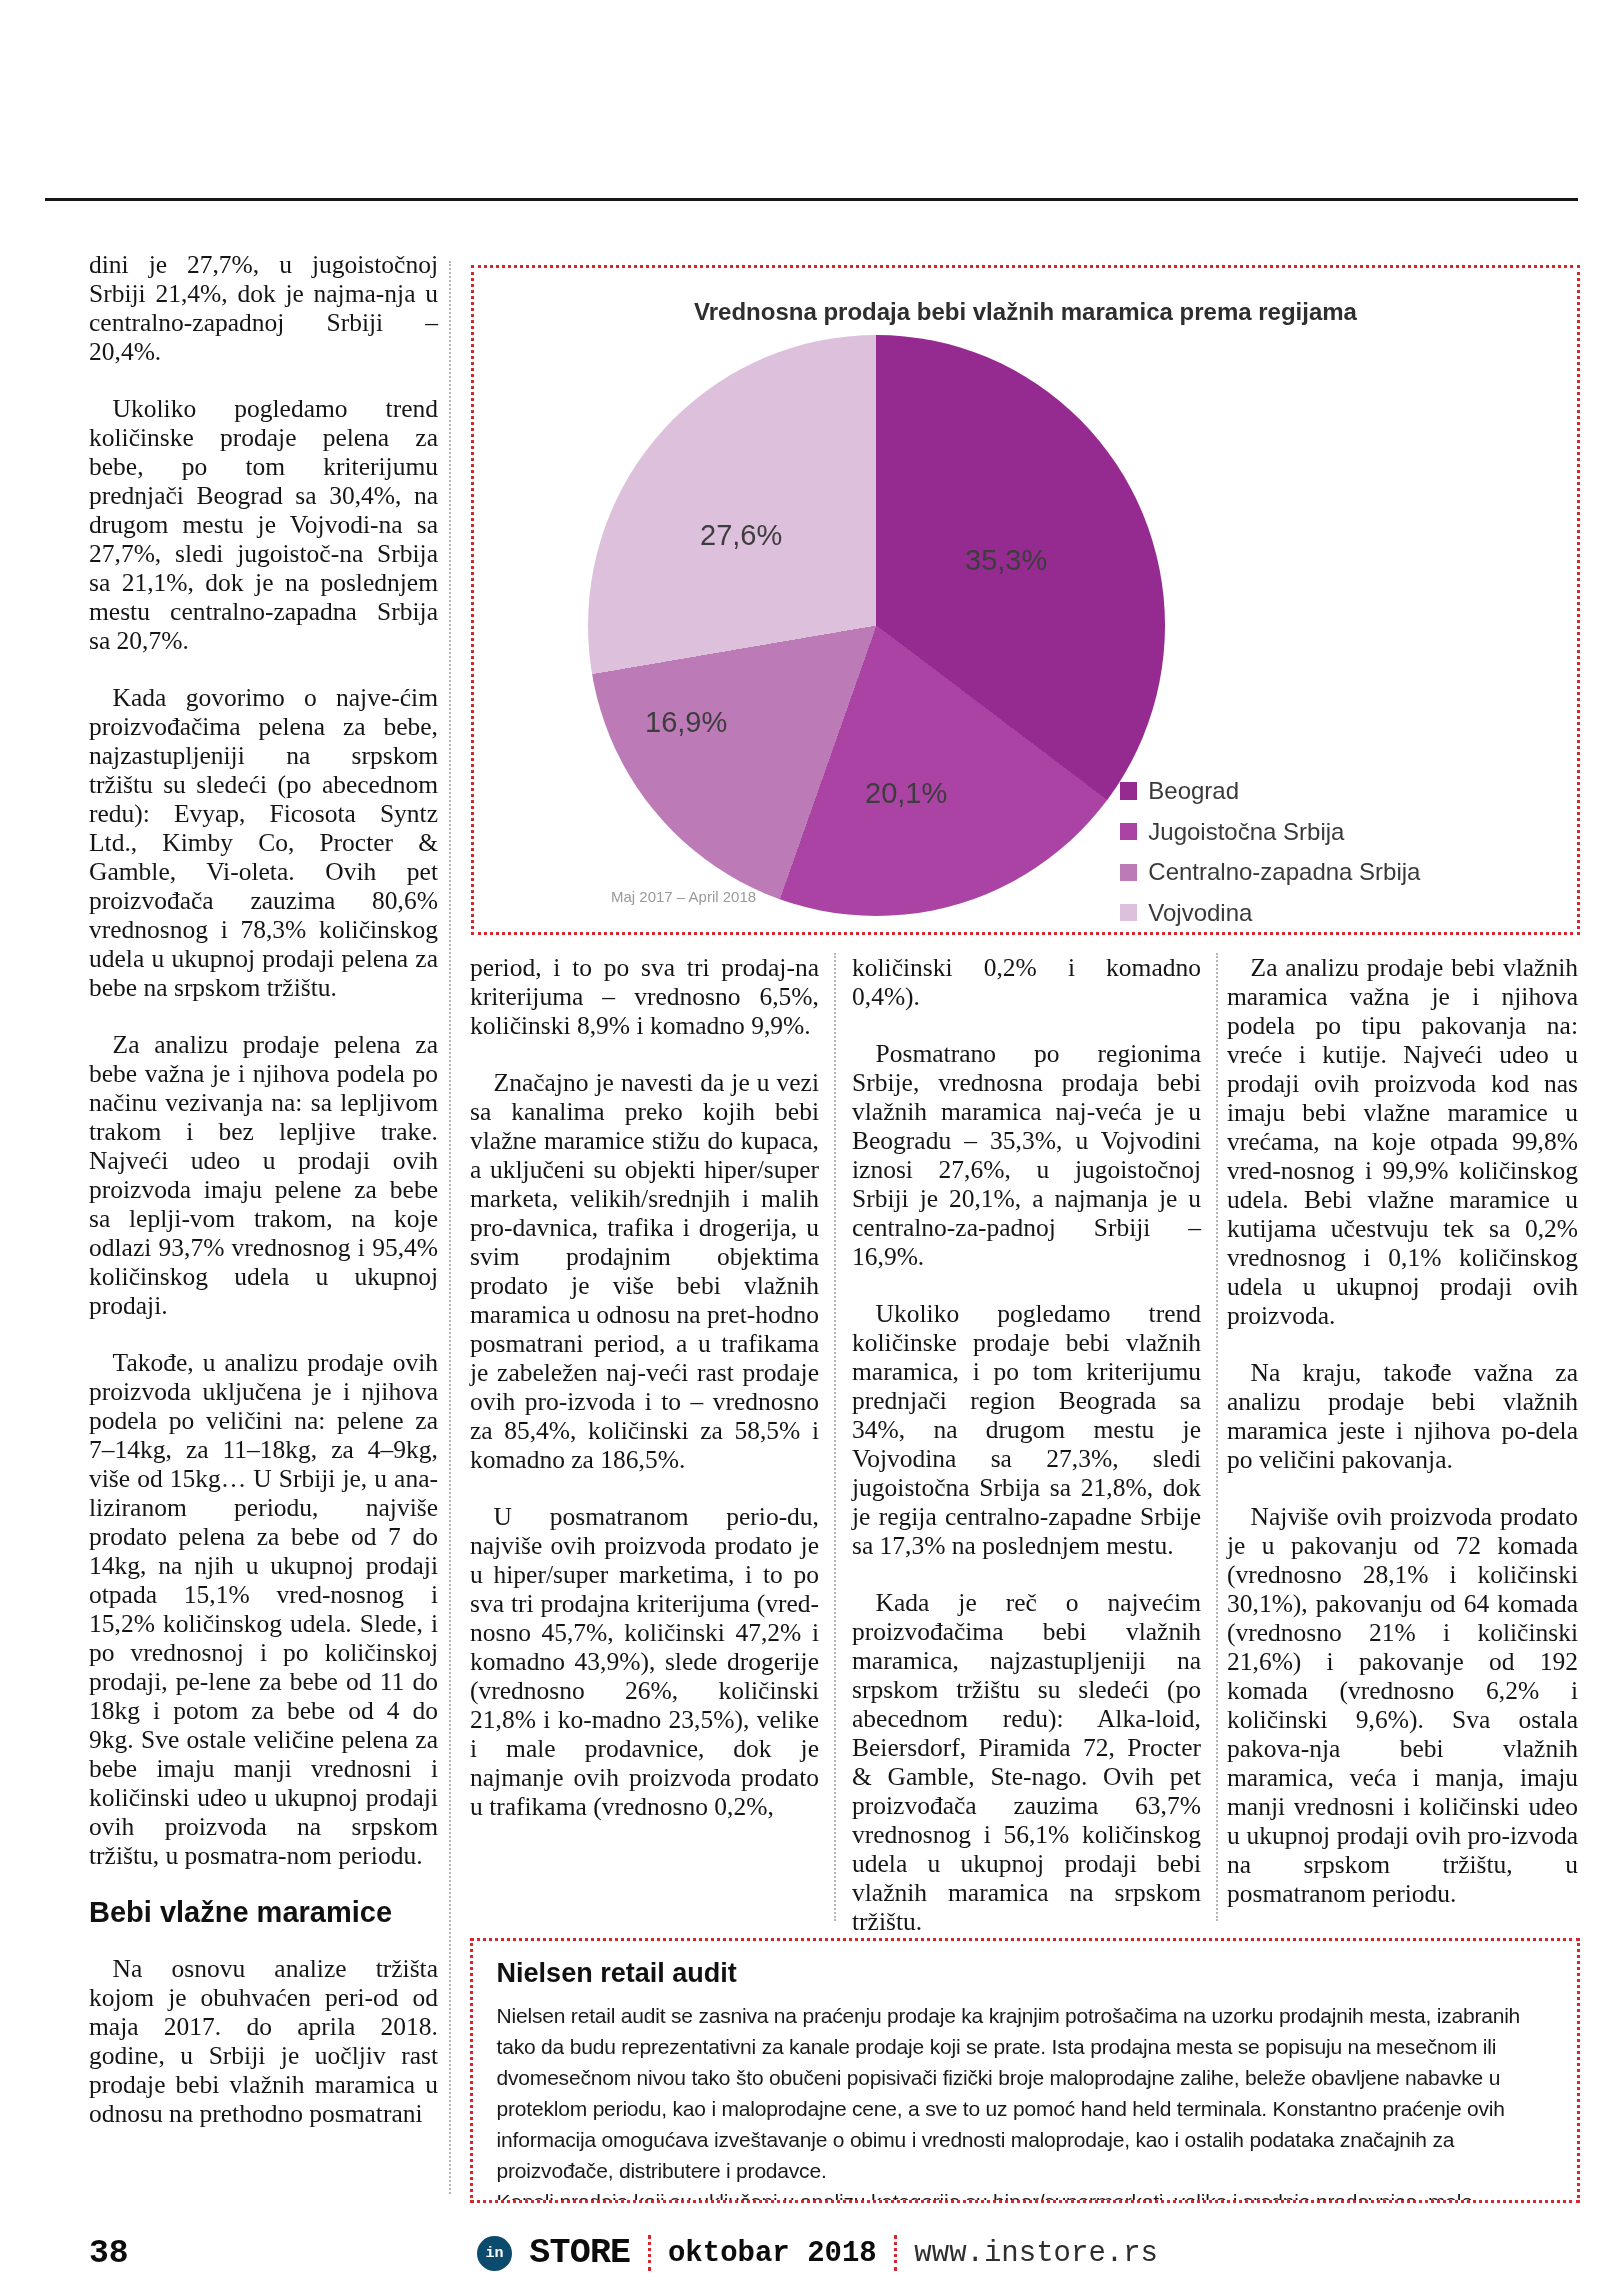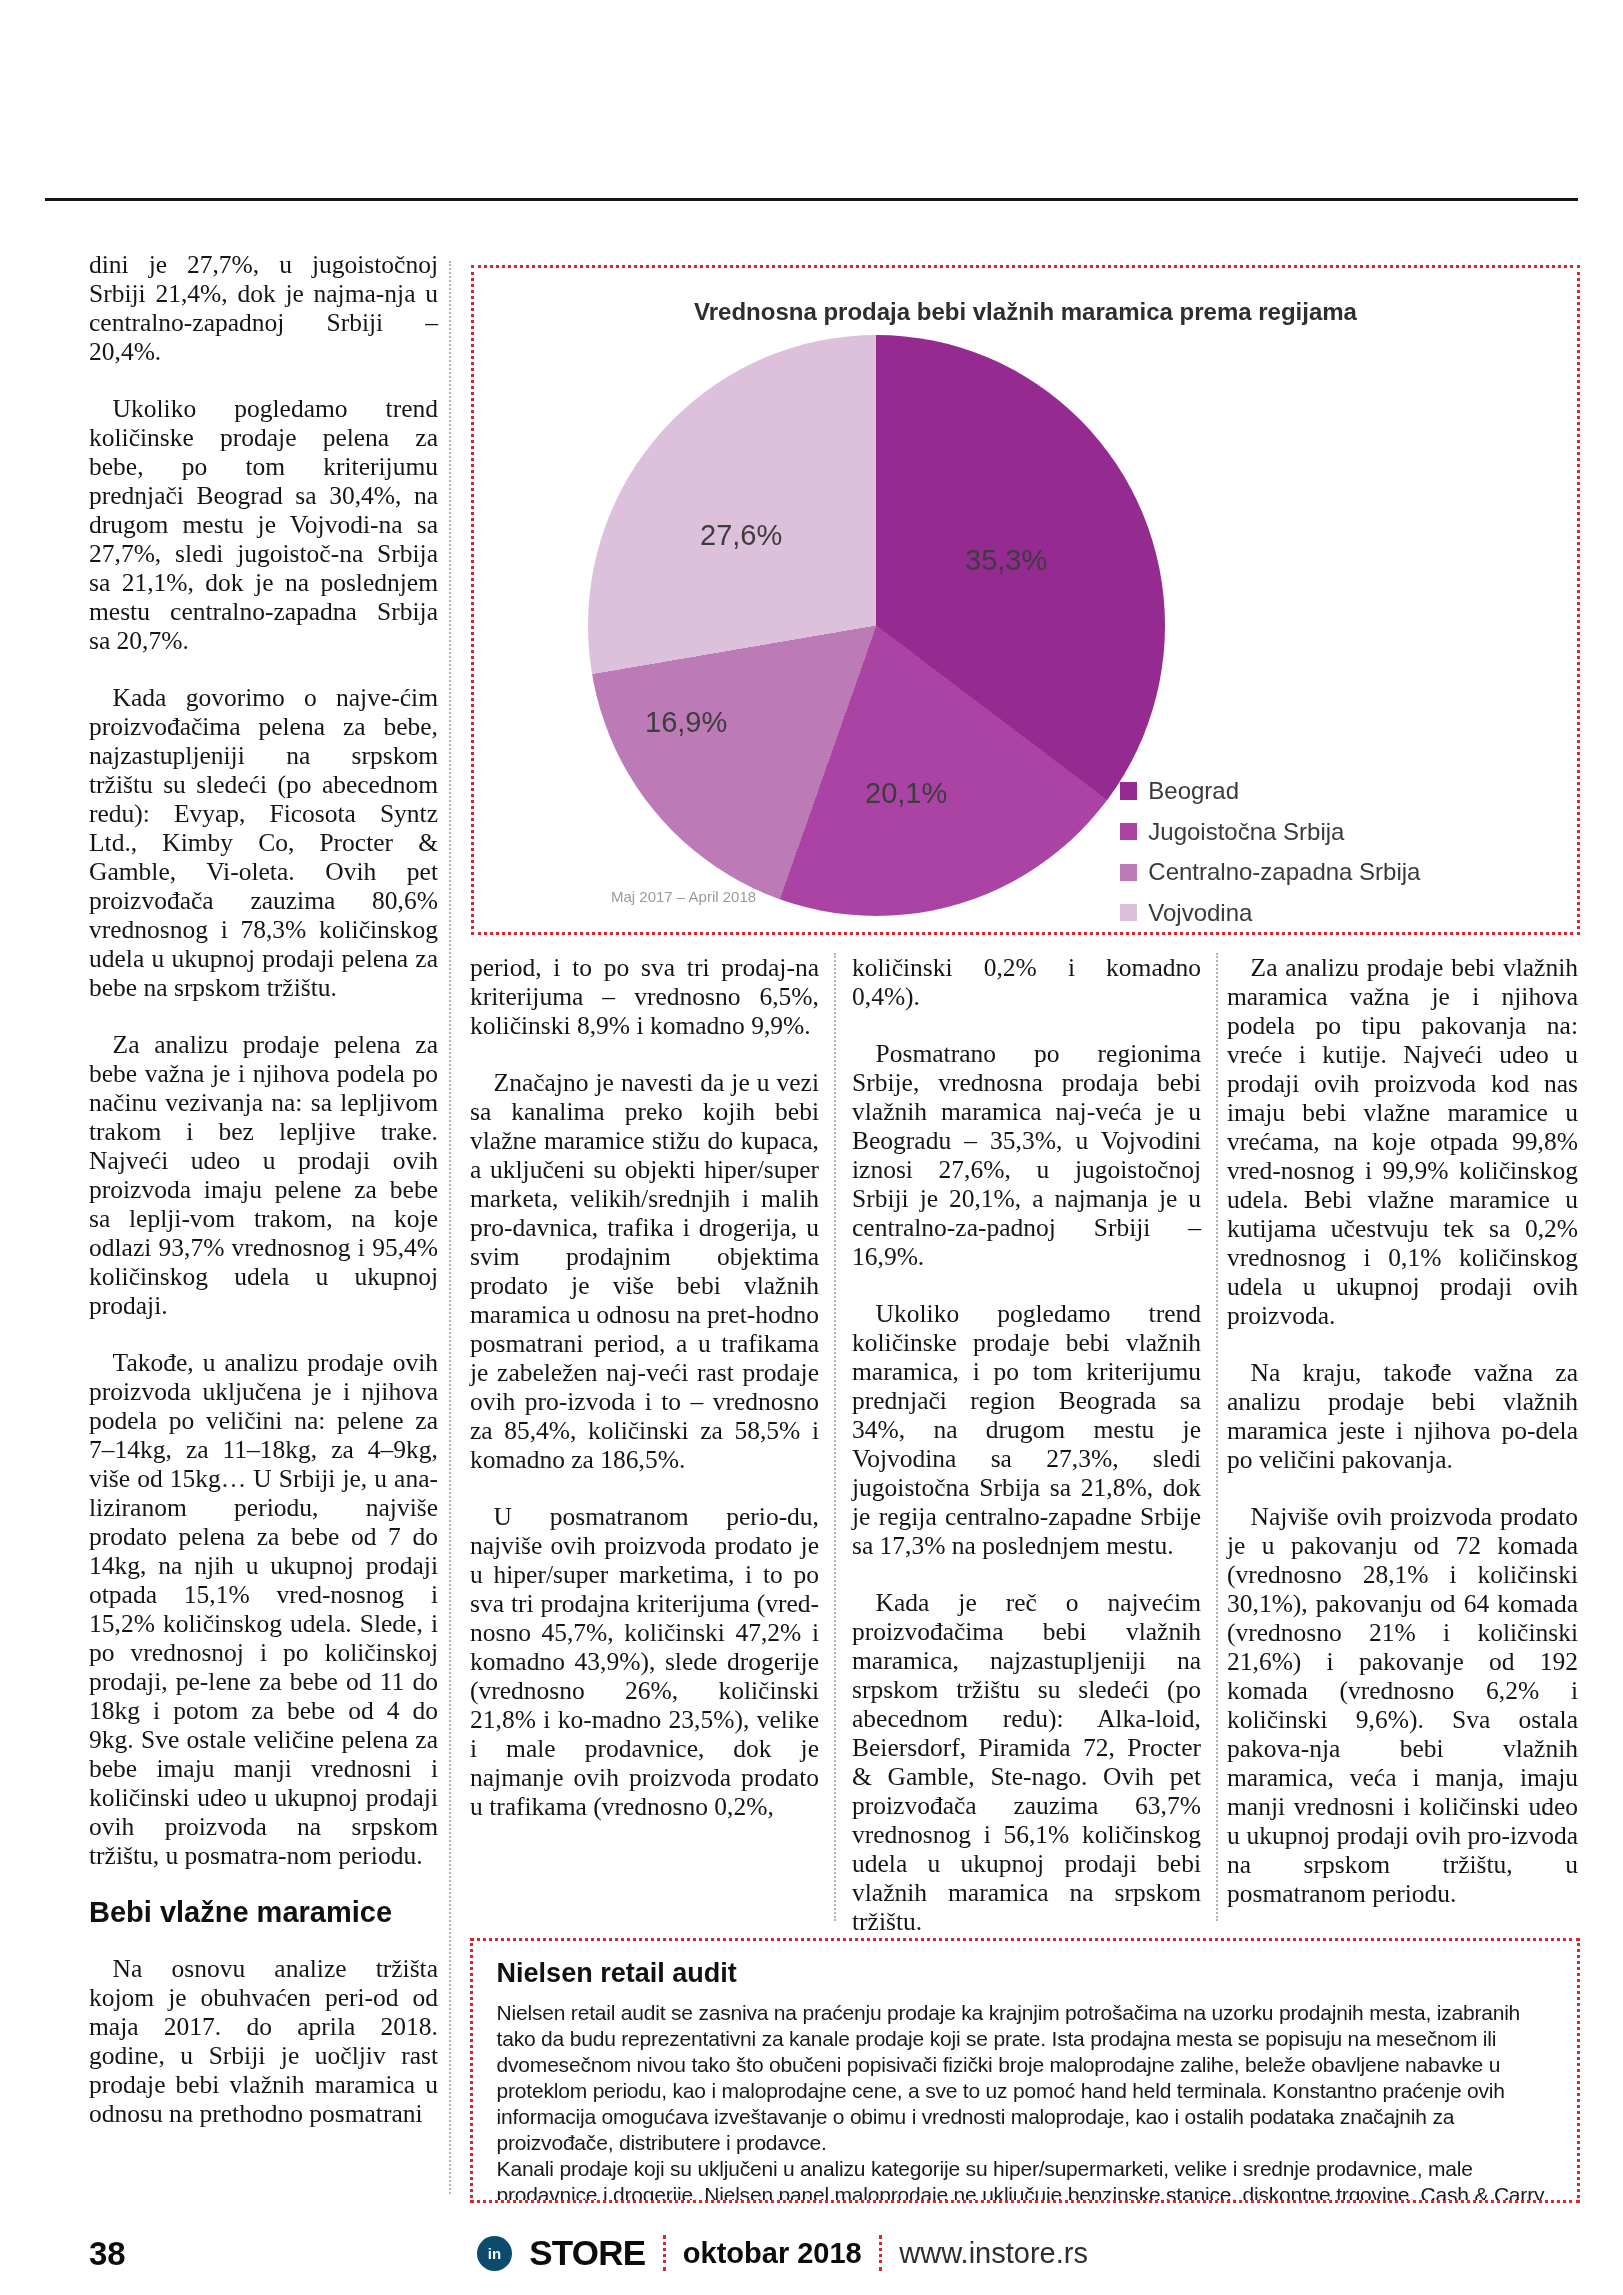--- a/index.html
+++ b/index.html
@@ -47,26 +47,26 @@
               font-family:"Liberation Sans",sans-serif;font-size:24px;color:#3a3a3a;}
   .swatch{width:17.3px;height:17.3px;margin-right:11px;flex:0 0 auto;}
   .period-note{position:absolute;left:137px;bottom:27px;
                font-family:"Liberation Sans",sans-serif;font-size:15px;color:#9a9a9a;}
 
   
   .nielsen{position:absolute;left:470px;top:1938px;width:1110px;height:265px;
            border:3.1px dotted #d9262c;box-sizing:border-box;padding:17.3px 23.6px;
            font-family:"Liberation Sans",sans-serif;overflow:hidden;}
   .nielsen h4{margin:0 0 11px 0;font-size:27px;font-weight:bold;color:#111;}
-  .nielsen p{margin:0;font-size:21px;line-height:26px;color:#191919;
+  .nielsen p{margin:0;font-size:21px;line-height:31px;color:#191919;
              letter-spacing:-0.2px;text-align:left;}
 
   
   .footer{position:absolute;left:0;top:2233px;width:1460px;height:47px;
-          font-family:Liberation Sans, sans-serif;}
+          font-family:Liberation Mono, monospace;}
   .page-num{position:absolute;left:89px;top:1.6px;font-size:33px;font-weight:bold;color:#0c0c0c;}
   .footer-brand{position:absolute;left:477px;top:0;display:flex;align-items:center;gap:17.3px;}
   .logo-mark{width:35px;height:35px;border-radius:50%;background:#0c4a6e;color:#fff;
              display:flex;align-items:center;justify-content:center;
              font-size:15px;font-weight:bold;letter-spacing:0;}
   .brand-store{font-size:35px;font-weight:bold;letter-spacing:-0.8px;color:#0c0c0c;}
   .dot-sep{width:0;height:36px;border-left:3.1px dotted #d9262c;}
   .issue{font-size:29px;font-weight:bold;color:#0c0c0c;}
   .site{font-size:29px;color:#2e2e2e;}
 </style>

